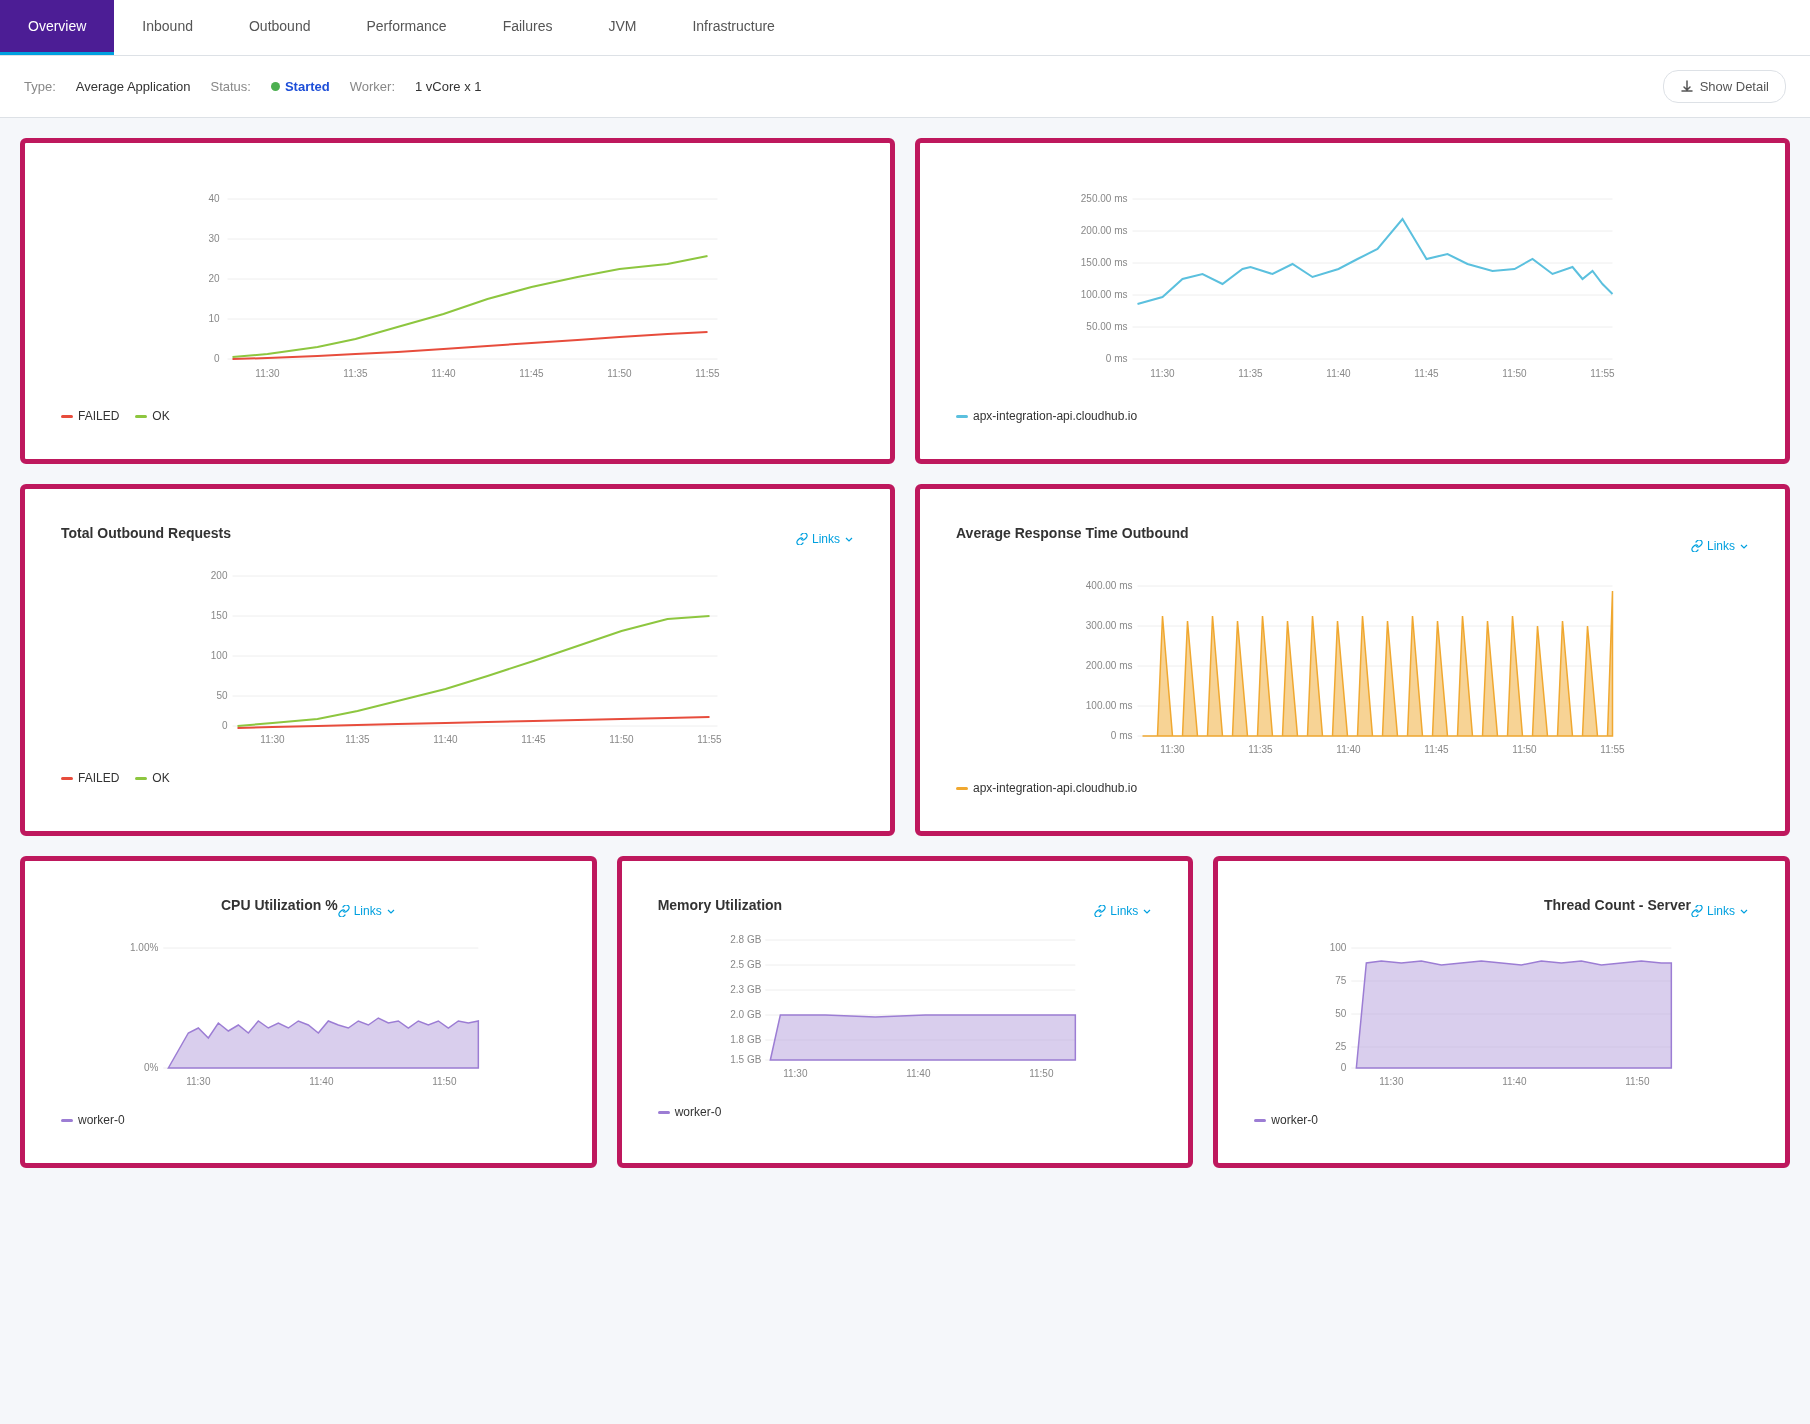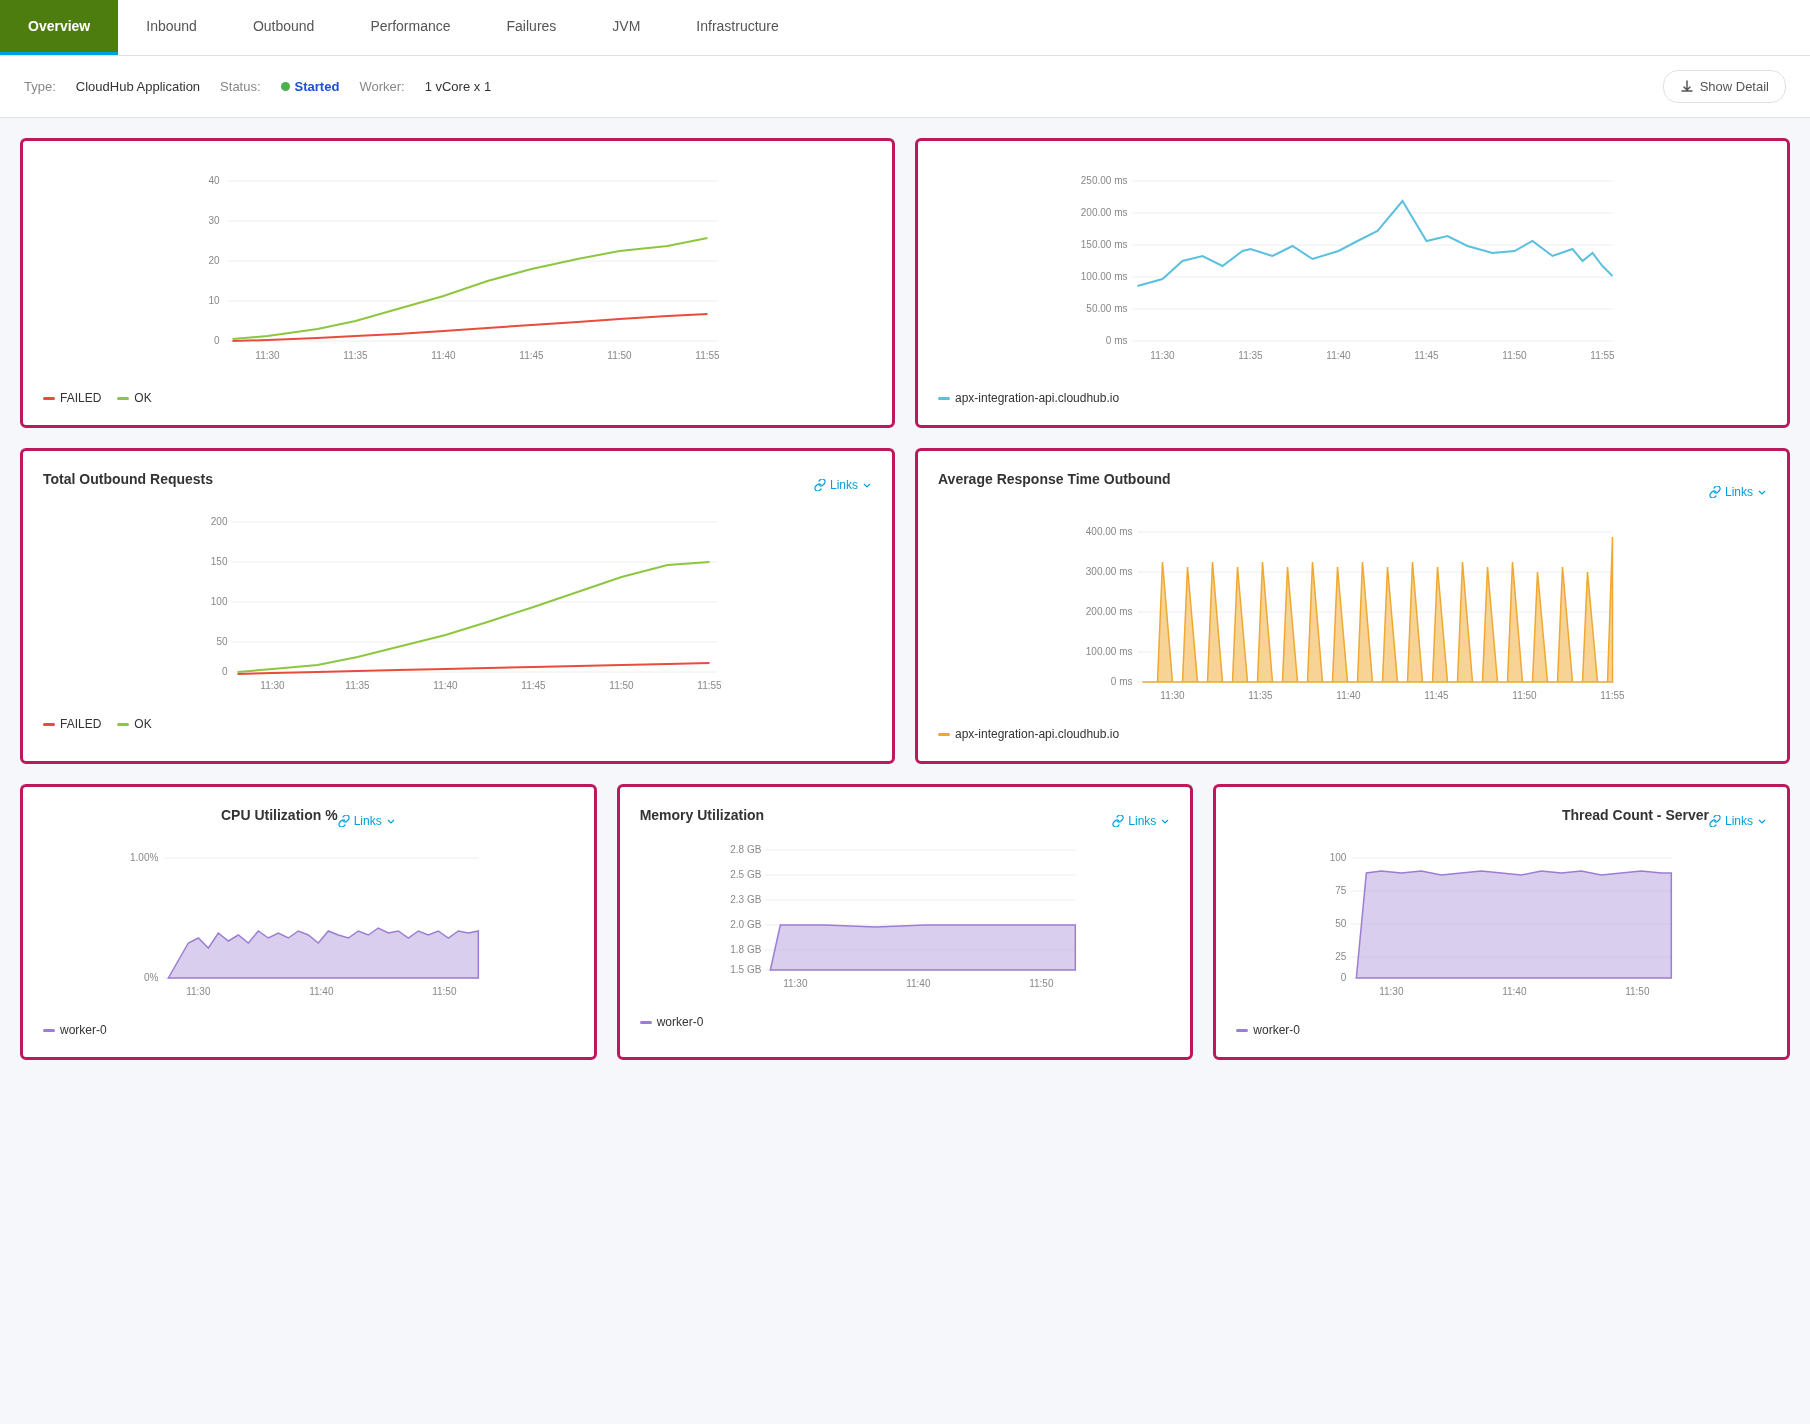--- a/index.html
+++ b/index.html
@@ -1,36 +1,36 @@
 <!DOCTYPE html>
 <html><head>
   <meta charset="utf-8">
   <style>
     * { box-sizing: border-box; margin: 0; padding: 0; }
     body { font-family: -apple-system, BlinkMacSystemFont, 'Segoe UI', sans-serif; background: #f5f7fa; font-size: 13px; color: #333; }
 
     
     .nav-tabs { display: flex; background: #fff; border-bottom: 1px solid #dde1e6; }
     .nav-tab { padding: 18px 28px; cursor: pointer; font-size: 14px; color: #555; border-bottom: 3px solid transparent; white-space: nowrap; }
-    .nav-tab.active { background: #4d7c0f; color: #fff; border-bottom-color: #00a0df; font-weight: bold; }
+    .nav-tab.active { background: #4c1d95; color: #fff; border-bottom-color: #00a0df; }
 
     
     .status-bar { display: flex; align-items: center; gap: 20px; background: #fff; padding: 14px 24px; border-bottom: 1px solid #dde1e6; justify-content: center; }
     .status-bar .label { color: #888; font-size: 13px; }
     .status-bar .value { color: #333; font-size: 13px; font-weight: 500; }
     .status-dot { width: 9px; height: 9px; border-radius: 50%; background: #4caf50; display: inline-block; margin-right: 5px; }
     .status-started { color: #1d4ed8; font-weight: 600; }
     .show-detail-btn { margin-left: auto; display: flex; align-items: center; gap: 6px; border: 1px solid #dde1e6; background: #fff; padding: 8px 16px; border-radius: 15px; cursor: pointer; color: #555; font-size: 13px; }
 
     
     .main { padding: 20px; display: flex; flex-direction: column; gap: 20px; }
 
     
     .chart-row { display: flex; gap: 20px; }
-    .chart-card { background: #fff; border: 3px solid #be185d; border-radius: 6px; padding: 20px; flex: 1; }
+    .chart-card { background: #fff; border: 5px solid #be185d; border-radius: 6px; padding: 36px; flex: 1; }
     .chart-card.half { flex: 1; }
     .chart-card.third { flex: 1; }
 
     .chart-title { font-size: 14px; font-weight: 600; color: #333; margin-bottom: 12px; }
     .chart-links { float: right; color: #00a0df; font-size: 12px; cursor: pointer; display: flex; align-items: center; gap: 4px; }
 
     .legend { display: flex; gap: 16px; margin-top: 10px; font-size: 12px; }
     .legend-item { display: flex; align-items: center; gap: 5px; }
     .legend-dot { width: 12px; height: 3px; border-radius: 2px; }
 
@@ -49,21 +49,21 @@
   <div class="nav-tab">Inbound</div>
   <div class="nav-tab">Outbound</div>
   <div class="nav-tab">Performance</div>
   <div class="nav-tab">Failures</div>
   <div class="nav-tab">JVM</div>
   <div class="nav-tab">Infrastructure</div>
 </nav>
 
 <div class="status-bar">
   <span class="label">Type:</span>
-  <span class="value">CloudHub Application</span>
+  <span class="value">Average Application</span>
   <span class="label">Status:</span>
   <span style="display:flex;align-items:center;">
     <span class="status-dot"></span>
     <span class="status-started">Started</span>
   </span>
   <span class="label">Worker:</span>
   <span class="value">1 vCore x 1</span>
   <button class="show-detail-btn">
     <svg width="14" height="14" viewBox="0 0 14 14">
         <path d="M7 1v8M4 7l3 3 3-3M2 11h10" stroke="#555" stroke-width="1.5" fill="none" stroke-linecap="round"></path>

